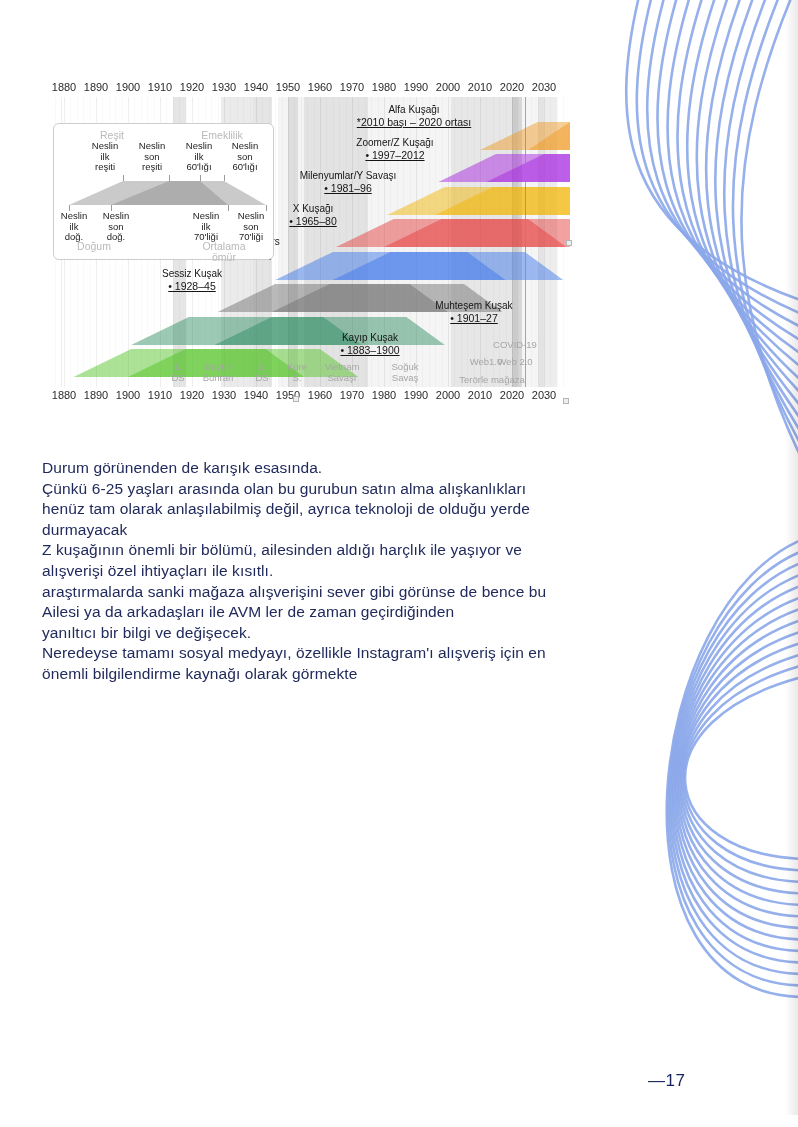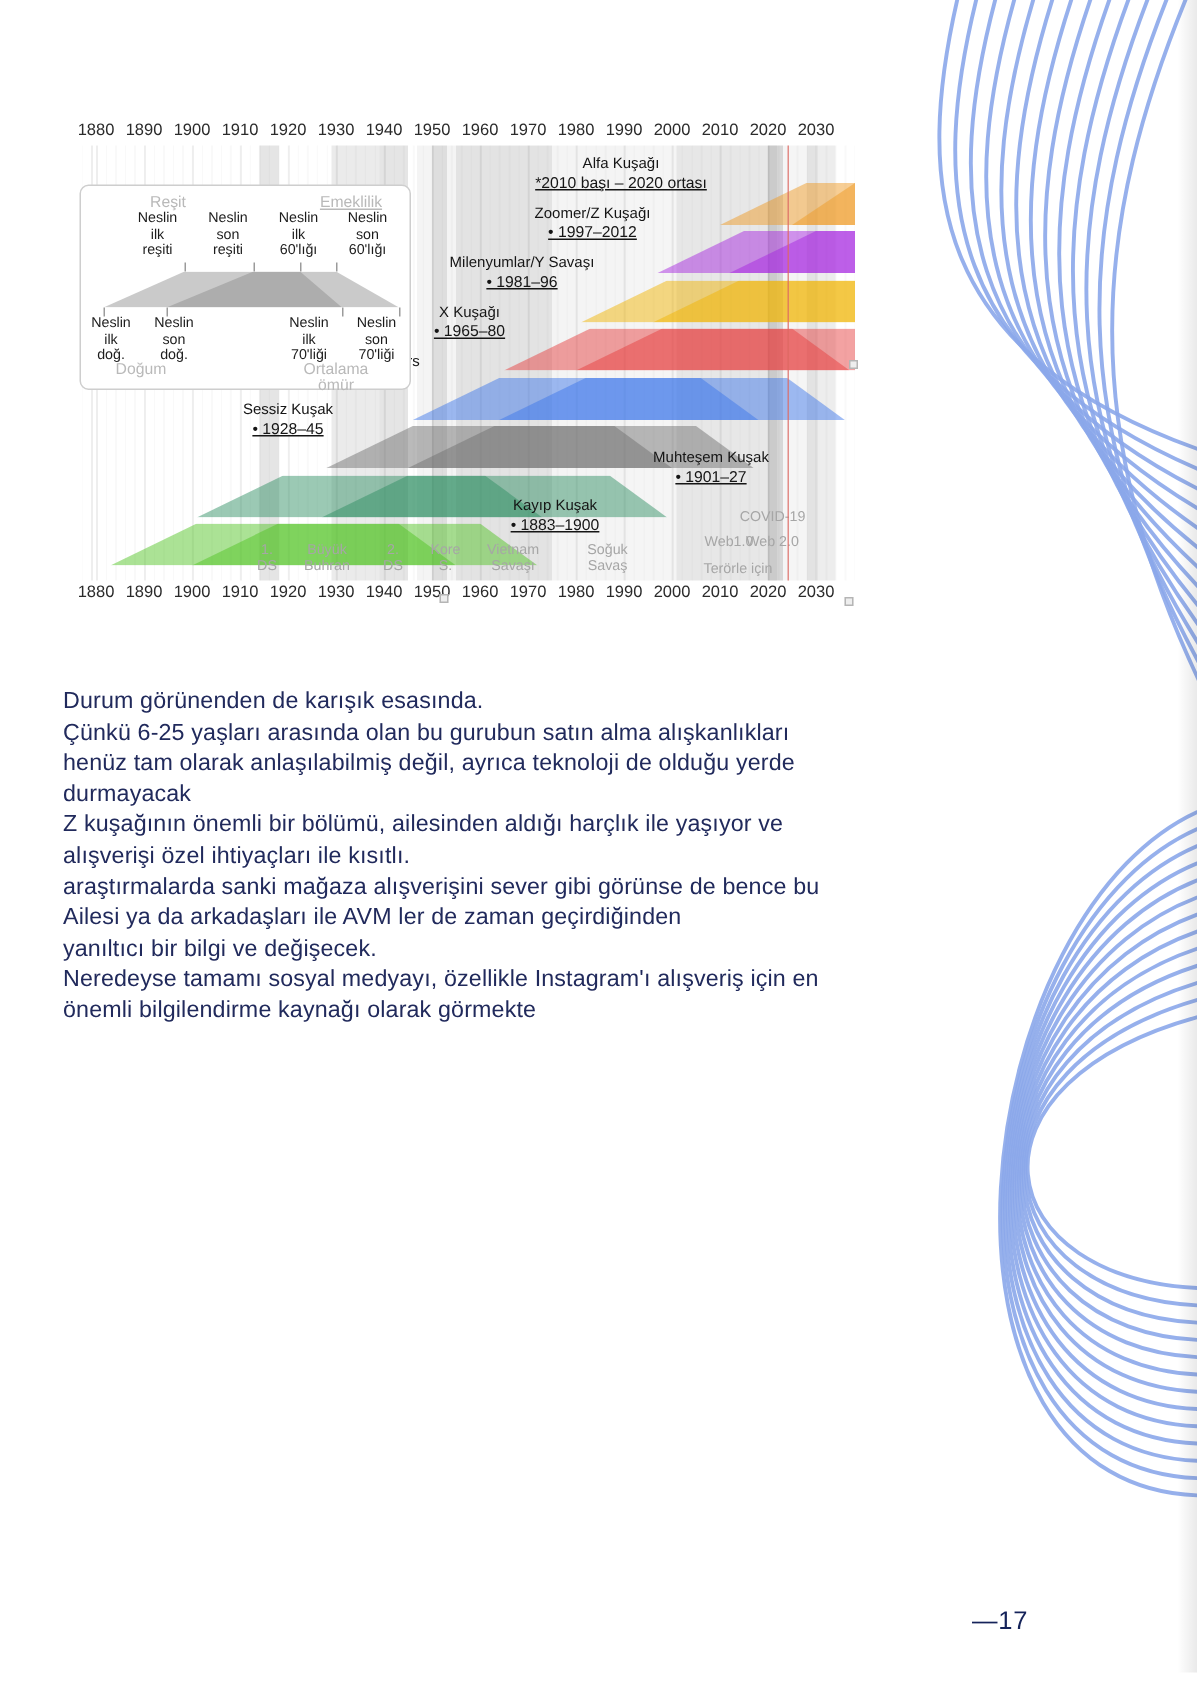--- a/index.html
+++ b/index.html
@@ -173,28 +173,28 @@
 DS</div>
       <div class="era-label" style="left: 242px; top: 282px;">Kore
 S.</div>
       <div class="era-label" style="left: 287px; top: 282px;">Vietnam
 Savaşı</div>
       <div class="era-label" style="left: 350px; top: 282px;">Soğuk
 Savaş</div>
       <div class="era-label" style="left: 387px; top: 277px; margin-left: 44px;">Web1.0</div>
       <div class="era-label" style="left: 460px; top: 277px;">Web 2.0</div>
       <div class="era-label" style="left: 460px; top: 260px;">COVID-19</div>
-      <div class="era-label" style="left: 437px; top: 295px;">Terörle için</div>
+      <div class="era-label" style="left: 437px; top: 295px;">Terörle mağaza</div>
       <div class="today-line" style="left: 469.8px; top: 17px;"></div>
       <div class="cite" style="left: 511px; top: 160px;"></div>
       <div class="cite" style="left: 508px; top: 318px;"></div>
       <div class="cite" style="left: 238px; top: 316px;"></div>
       <div class="legend">
         <div class="lg lg-gray" style="left: 58px; top: 6px;">Reşit</div>
-        <div class="lg lg-gray" style="left: 180px; top: 6px; text-decoration: underline;">Emeklilik</div>
+        <div class="lg lg-gray" style="left: 168px; top: 6px;">Emeklilik</div>
         <div class="lg lg-black" style="left: 51px; top: 17px;">Neslin
 ilk
 reşiti</div>
         <div class="lg lg-black" style="left: 98px; top: 17px;">Neslin
 son
 reşiti</div>
         <div class="lg lg-black" style="left: 145px; top: 17px;">Neslin
 ilk
 60'lığı</div>
         <div class="lg lg-black" style="left: 191px; top: 17px;">Neslin

